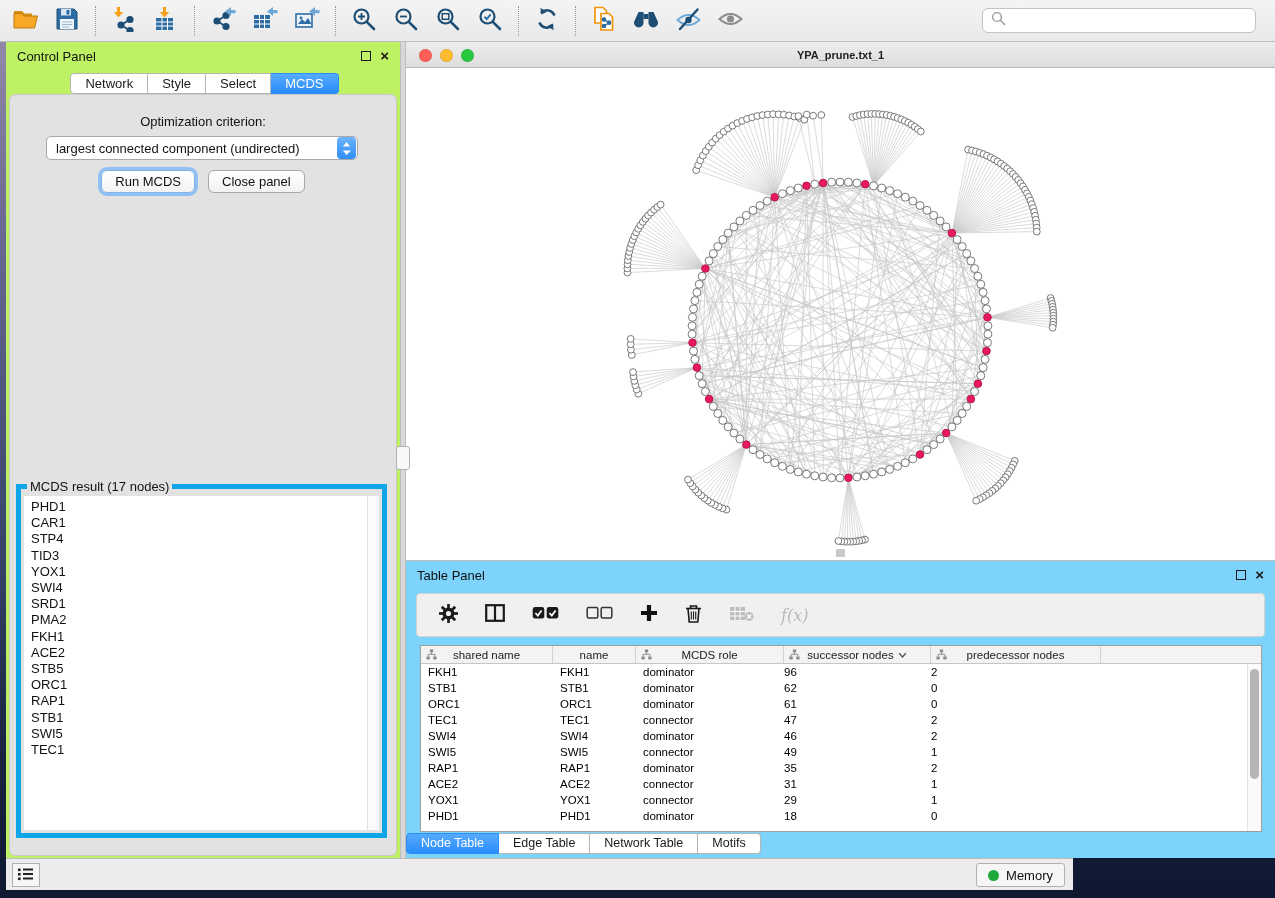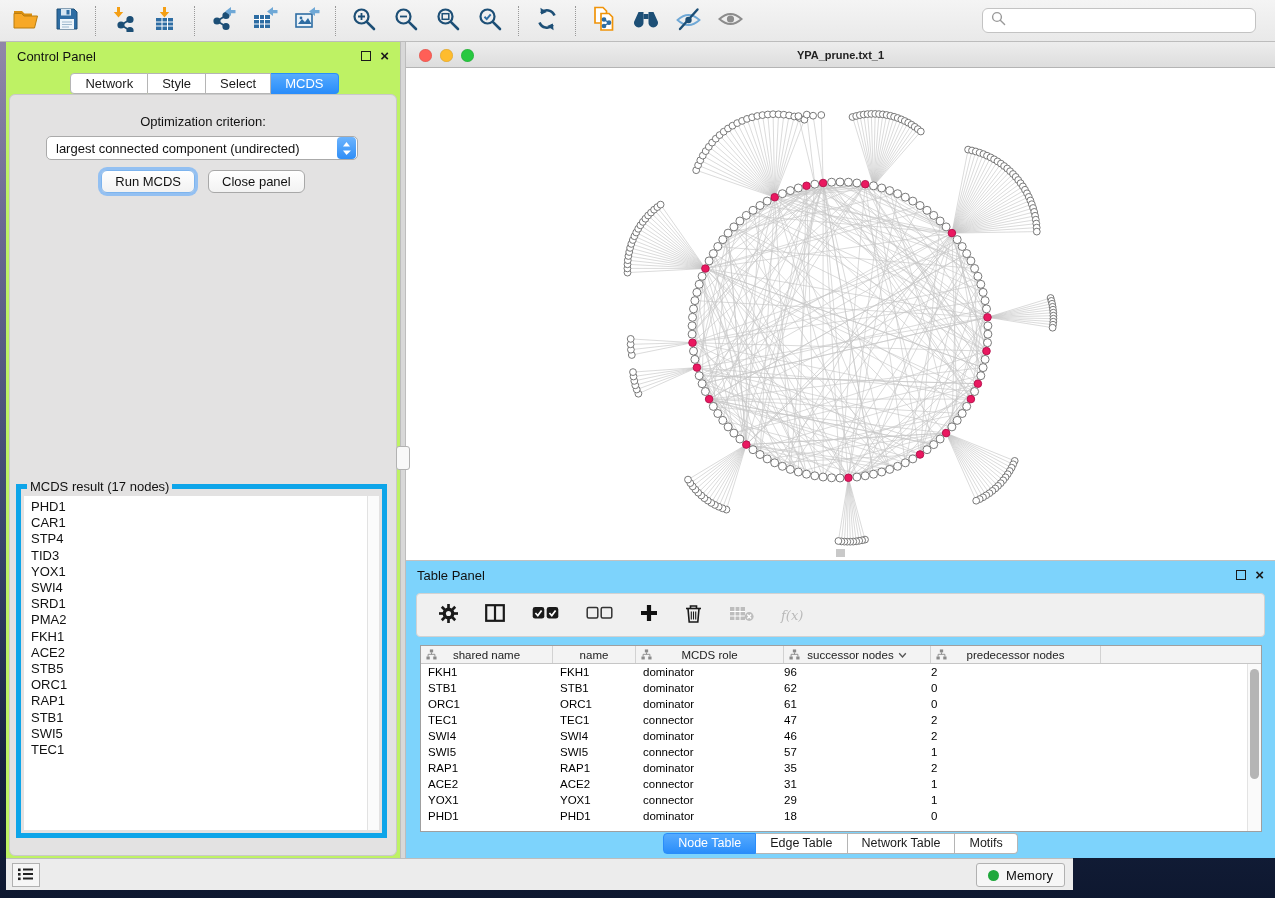--- a/index.html
+++ b/index.html
@@ -67,33 +67,33 @@
   .tl.red { background:#ff5f57; } .tl.yellow { background:#febc2e; } .tl.green { background:#28c840; }
   .net-title { font-size:11px; font-weight:bold; color:#222; }
   #net-canvas { position:absolute; left:0; top:26px; }
   .net-grip { position:absolute; left:430px; bottom:3px; width:9px; height:8px; background:#c9c9c9; }
 
   
   .table-panel { position:absolute; left:406px; top:560px; width:869px; height:298px; background:#7dd3fc; border-top:1px solid #c2c2c2; }
   .tp-toolbar { position:absolute; left:10px; right:10px; top:32px; height:44px; background:#f0f0f0;
     border:1px solid #d2d2d2; border-radius:4px; display:flex; align-items:center; gap:27px; padding-left:22px; }
   .tp-btn { display:flex; align-items:center; justify-content:center; }
-  .fx { font-family:"DejaVu Serif", serif; font-style:italic; color:#b9b9b9; font-size:13px; }
+  .fx { font-family:"DejaVu Serif", serif; font-style:italic; color:#b9b9b9; font-size:16px; }
   .node-table { position:absolute; left:14px; right:13px; top:84px; height:187px; background:#fff; border:1px solid #9f9f9f; overflow:hidden; }
   .tbl-head { display:flex; height:18px; background:#f3f3f3; border-bottom:1px solid #c6c6c6; }
   .th { position:relative; border-right:1px solid #d2d2d2; display:flex; align-items:center; justify-content:center;
     gap:4px; font-size:11.5px; color:#222; overflow:hidden; }
   .th .tree-ic { position:absolute; left:5px; top:3px; }
   .th.fill { flex:1; border-right:none; }
   .tr { display:flex; height:16px; align-items:center; font-size:11.5px; color:#000; }
   .td { padding-left:7px; overflow:hidden; white-space:nowrap; }
   .td.num { text-align:left; padding-right:11px; padding-left:0; }
   .tbl-scroll { position:absolute; right:0; top:18px; bottom:0; width:14px; background:#fafafa; border-left:1px solid #e3e3e3; }
   .tbl-thumb { position:absolute; left:2px; top:5px; width:9px; height:110px; background:#b5b5b5; border-radius:5px; }
-  .tbl-tabs { position:absolute; left:0; right:0; top:272px; display:flex; justify-content:center; }
+  .tbl-tabs { position:absolute; left:0; right:0; top:272px; display:flex; }
   .tbl-tabs .seg-tab { height:21px; font-size:12.5px; }
 
   
   .status-bar { position:absolute; left:6px; top:858px; width:1067px; height:32px; background:#ececec; border-top:1px solid #bdbdbd; }
   .status-left-btn { position:absolute; left:6px; top:4px; width:28px; height:24px; background:#f6f6f6;
     border:1px solid #b1b1b1; display:flex; align-items:center; justify-content:center; }
   .memory-btn { position:absolute; right:8px; top:4px; height:24px; padding:0 11px; display:flex; align-items:center; gap:7px;
     background:#f6f6f6; border:1px solid #b1b1b1; border-radius:3px; font-size:13px; color:#111; font-family:inherit; }
   .mem-dot { width:11px; height:11px; border-radius:50%; background:#1fa83c; display:inline-block; }
 </style>
@@ -1154,21 +1154,21 @@
           <div class="td" style="width: 132px;">SWI4</div>
           <div class="td" style="width: 83px;">SWI4</div>
           <div class="td" style="width: 148px;">dominator</div>
           <div class="td num" style="width: 147px;">46</div>
           <div class="td num" style="width: 170px;">2</div>
         </div>
         <div class="tr">
           <div class="td" style="width: 132px;">SWI5</div>
           <div class="td" style="width: 83px;">SWI5</div>
           <div class="td" style="width: 148px;">connector</div>
-          <div class="td num" style="width: 147px;">57</div>
+          <div class="td num" style="width: 147px;">49</div>
           <div class="td num" style="width: 170px;">1</div>
         </div>
         <div class="tr">
           <div class="td" style="width: 132px;">RAP1</div>
           <div class="td" style="width: 83px;">RAP1</div>
           <div class="td" style="width: 148px;">dominator</div>
           <div class="td num" style="width: 147px;">35</div>
           <div class="td num" style="width: 170px;">2</div>
         </div>
         <div class="tr">

